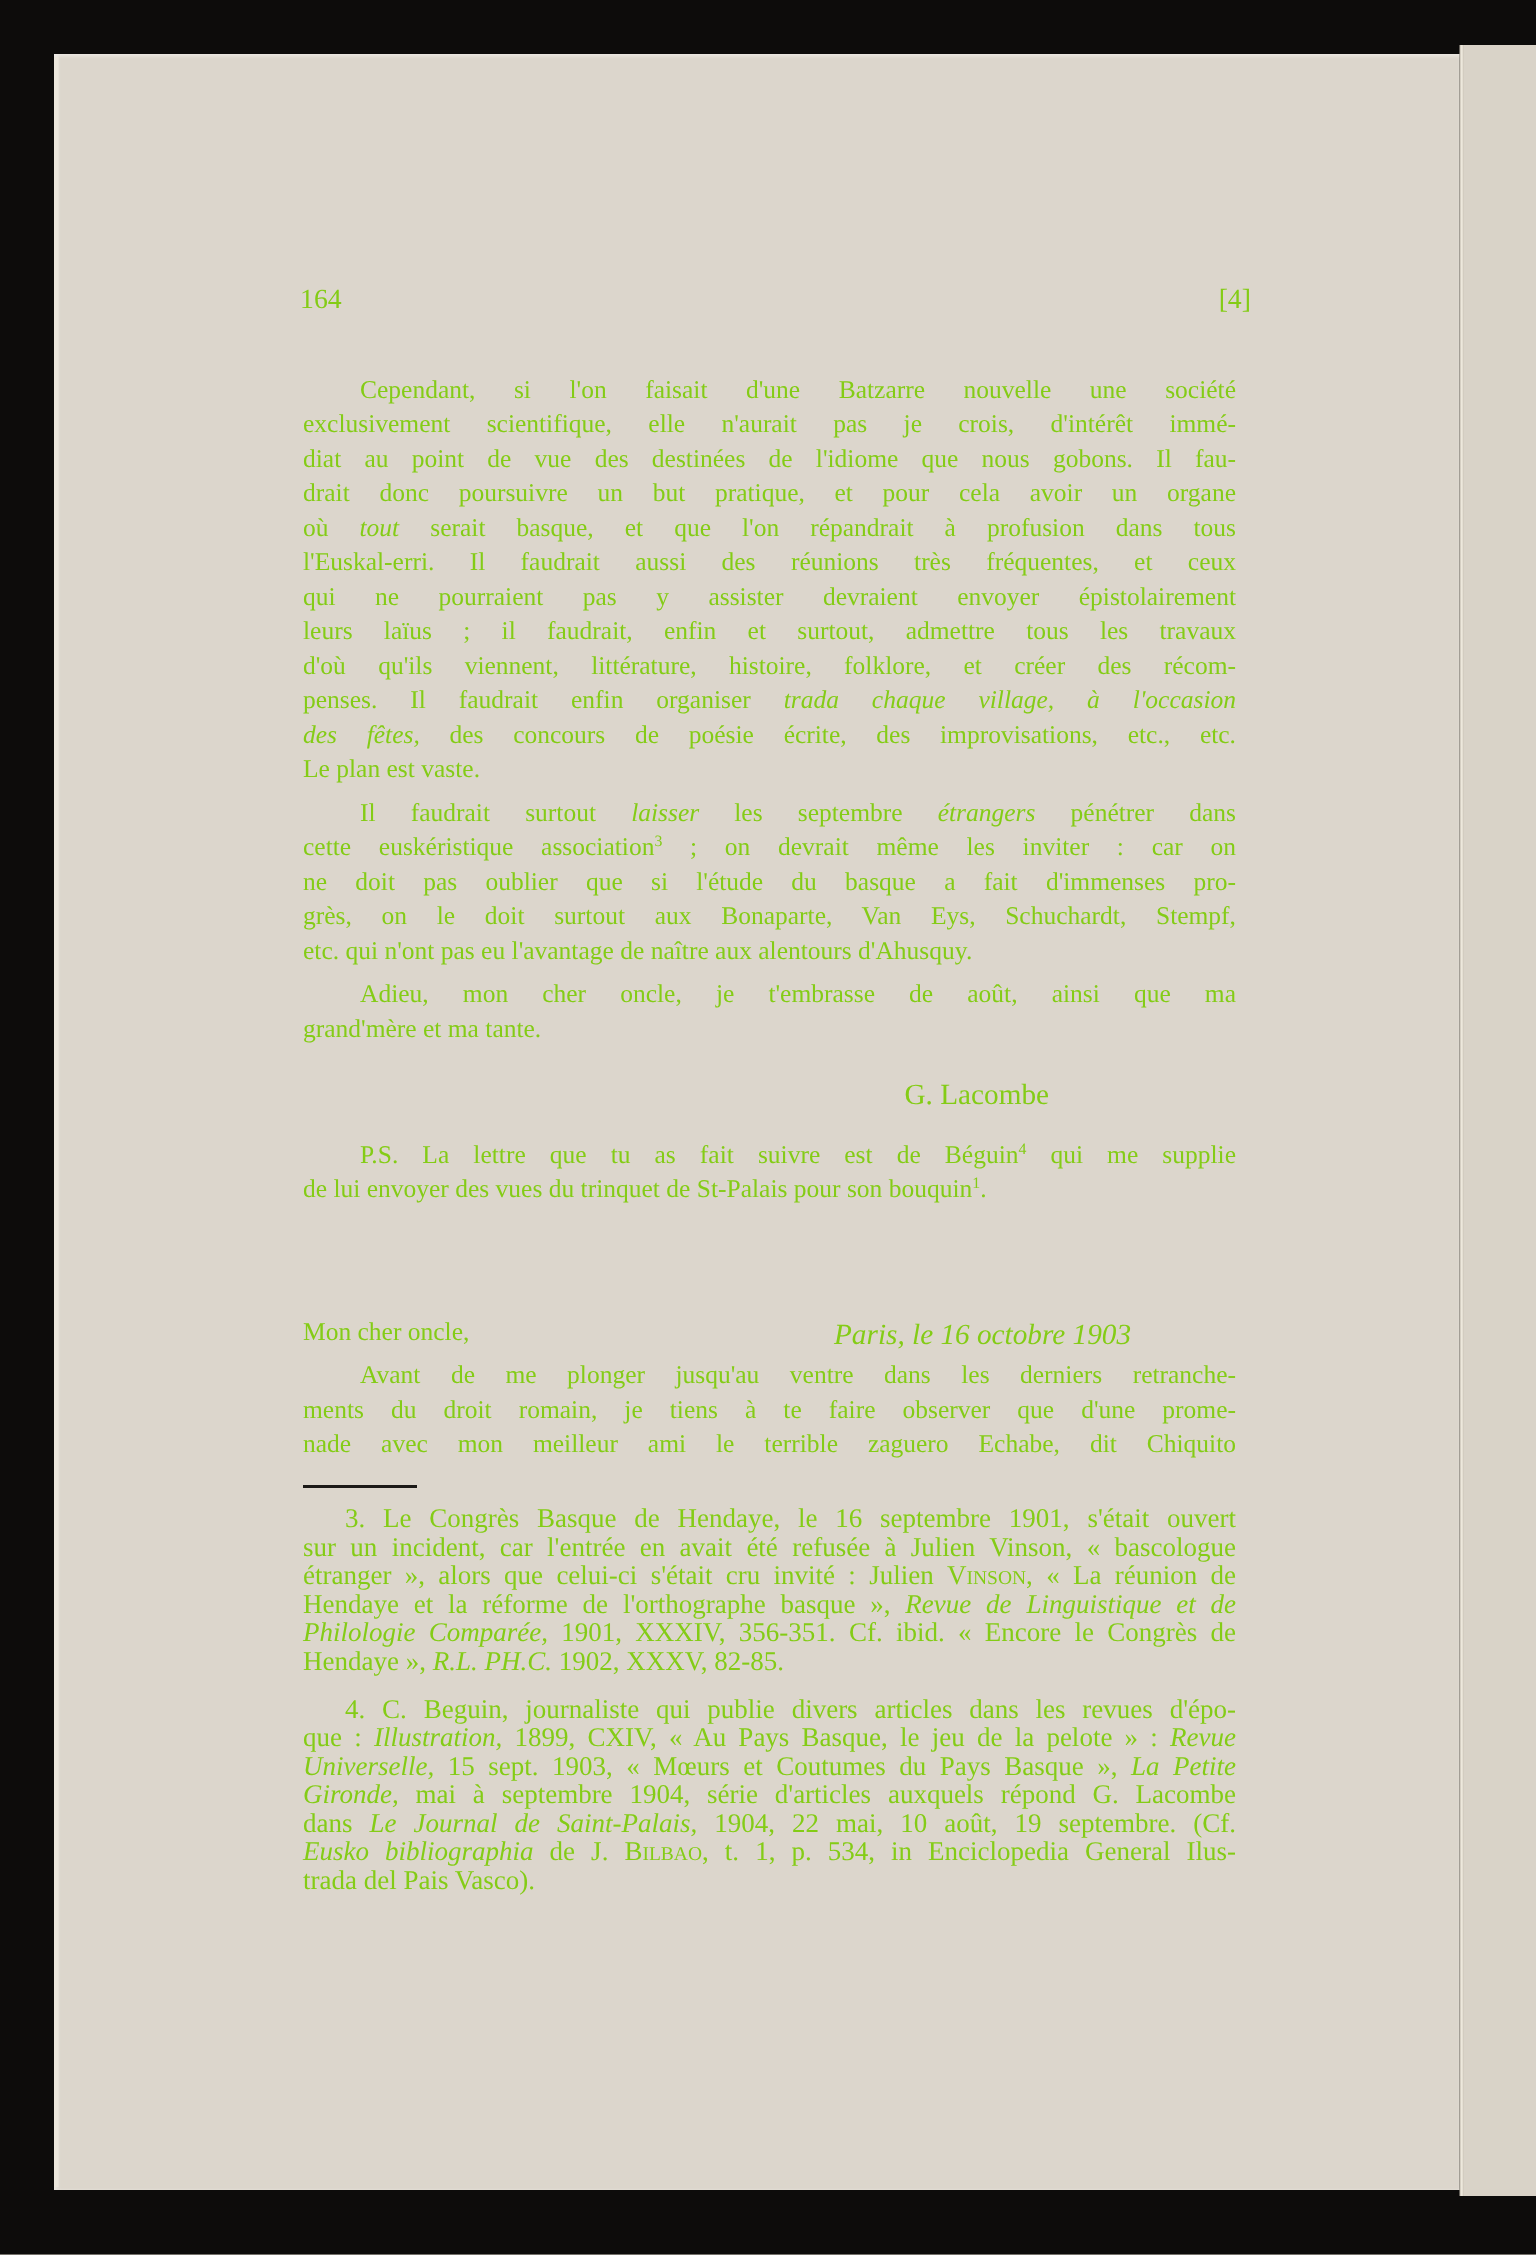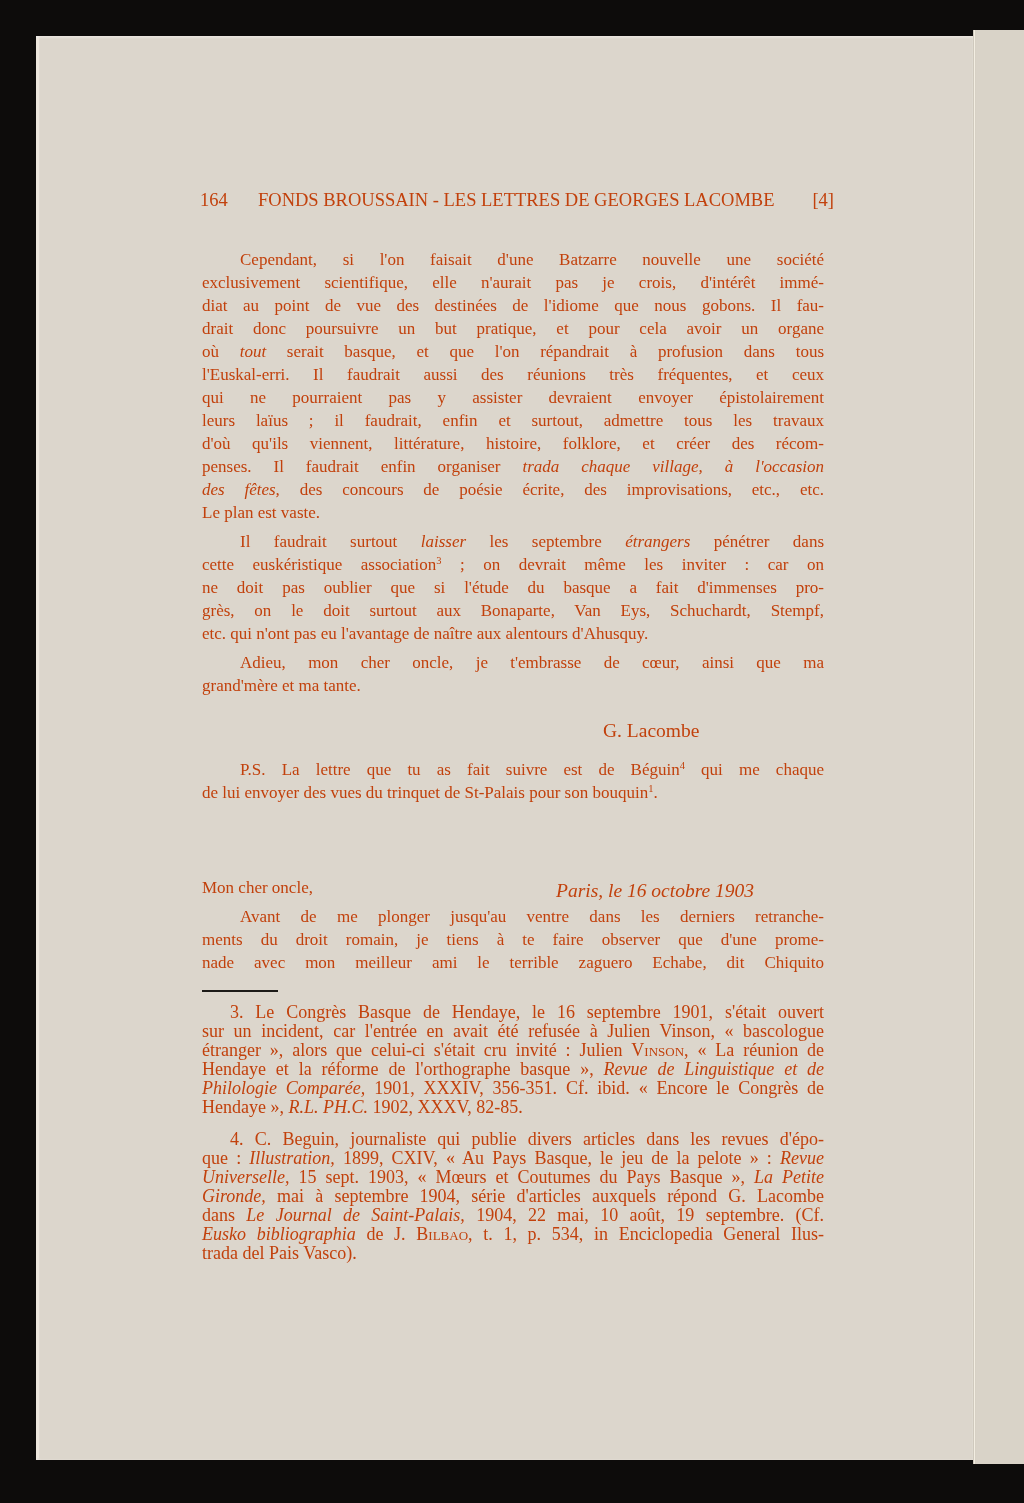--- a/index.html
+++ b/index.html
@@ -42,21 +42,21 @@
       position: absolute;
       left: 976px;
       top: 30px;
       width: 48px;
       height: 1434px;
       background: #d9d3c8;
     }
     .text {
       position: absolute;
       font-family: "Liberation Serif", "DejaVu Serif", serif;
-      color: #c2410c;
+      color: #84cc16;
       white-space: nowrap;
     }
     .header {
       top: 190px;
       left: 200px;
       width: 634px;
       font-size: 18.5px;
       display: flex;
       justify-content: space-between;
     }
@@ -119,21 +119,20 @@
 </head>
 <body>
 
 <div class="page"></div>
 <div class="page-edge-left"></div>
 <div class="gutter"></div>
 <div class="facing-page"></div>
 
 <div class="text header">
   <span>164</span>
-  <span class="title">FONDS BROUSSAIN - LES LETTRES DE GEORGES LACOMBE</span>
   <span>[4]</span>
 </div>
 
 <div class="text body-line indent" style="top:248px">Cependant, si l'on faisait d'une Batzarre nouvelle une société</div>
 <div class="text body-line" style="top:271px">exclusivement scientifique, elle n'aurait pas je crois, d'intérêt immé-</div>
 <div class="text body-line" style="top:294px">diat au point de vue des destinées de l'idiome que nous gobons. Il fau-</div>
 <div class="text body-line" style="top:317px">drait donc poursuivre un but pratique, et pour cela avoir un organe</div>
 <div class="text body-line" style="top:340px"><span>où </span><i>tout</i><span> serait basque, et que l'on répandrait à profusion dans tous</span></div>
 <div class="text body-line" style="top:363px">l'Euskal-erri. Il faudrait aussi des réunions très fréquentes, et ceux</div>
 <div class="text body-line" style="top:386px">qui ne pourraient pas y assister devraient envoyer épistolairement</div>
@@ -142,26 +141,26 @@
 <div class="text body-line" style="top:455px"><span>penses. Il faudrait enfin organiser </span><i>trada chaque village, à l'occasion</i></div>
 <div class="text body-line" style="top:478px"><i>des fêtes,</i><span> des concours de poésie écrite, des improvisations, etc., etc.</span></div>
 <div class="text body-line last" style="top:501px">Le plan est vaste.</div>
 
 <div class="text body-line indent" style="top:530px"><span>Il faudrait surtout </span><i>laisser</i><span> les septembre </span><i>étrangers</i><span> pénétrer dans</span></div>
 <div class="text body-line" style="top:553px"><span>cette euskéristique association</span><sup>3</sup><span> ; on devrait même les inviter : car on</span></div>
 <div class="text body-line" style="top:576px">ne doit pas oublier que si l'étude du basque a fait d'immenses pro-</div>
 <div class="text body-line" style="top:599px">grès, on le doit surtout aux Bonaparte, Van Eys, Schuchardt, Stempf,</div>
 <div class="text body-line last" style="top:622px">etc. qui n'ont pas eu l'avantage de naître aux alentours d'Ahusquy.</div>
 
-<div class="text body-line indent" style="top:651px">Adieu, mon cher oncle, je t'embrasse de cœur, ainsi que ma</div>
+<div class="text body-line indent" style="top:651px">Adieu, mon cher oncle, je t'embrasse de août, ainsi que ma</div>
 <div class="text body-line last" style="top:674px">grand'mère et ma tante.</div>
 
 <div class="text signature" style="top:720px">G. Lacombe</div>
 
-<div class="text body-line indent" style="top:758px"><span>P.S. La lettre que tu as fait suivre est de Béguin</span><sup>4</sup><span> qui me chaque</span></div>
+<div class="text body-line indent" style="top:758px"><span>P.S. La lettre que tu as fait suivre est de Béguin</span><sup>4</sup><span> qui me supplie</span></div>
 <div class="text body-line last" style="top:781px"><span>de lui envoyer des vues du trinquet de St-Palais pour son bouquin</span><sup>1</sup><span>.</span></div>
 
 <div class="text dateline" style="top:852px">Paris, le 16 octobre 1903</div>
 
 <div class="text body-line last" style="top:876px">Mon cher oncle,</div>
 
 <div class="text body-line indent" style="top:905px">Avant de me plonger jusqu'au ventre dans les derniers retranche-</div>
 <div class="text body-line" style="top:928px">ments du droit romain, je tiens à te faire observer que d'une prome-</div>
 <div class="text body-line" style="top:951px">nade avec mon meilleur ami le terrible zaguero Echabe, dit Chiquito</div>
 

